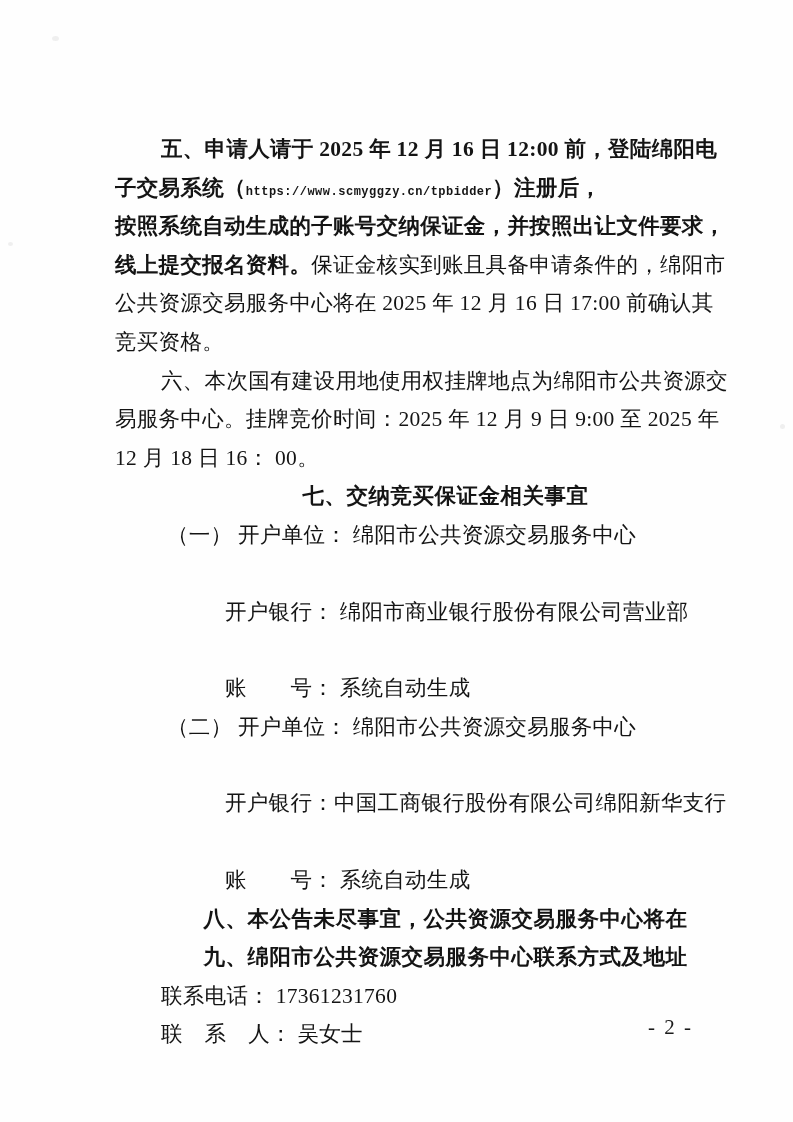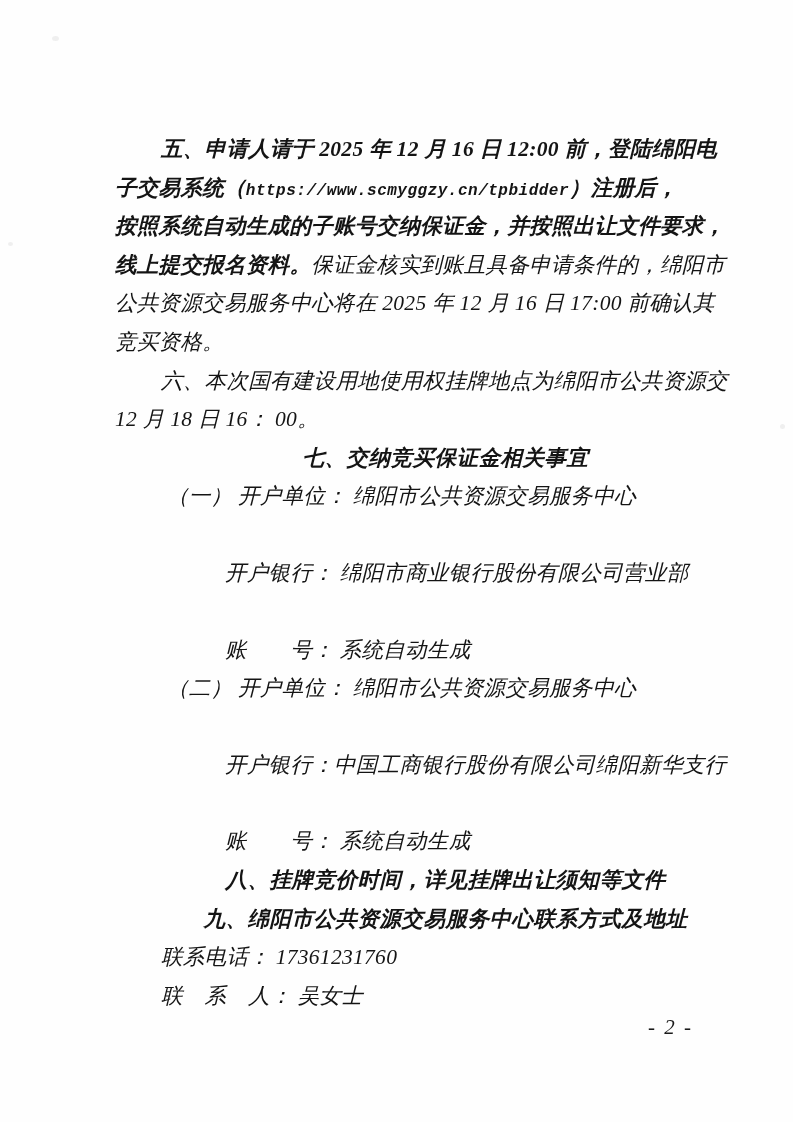--- a/index.html
+++ b/index.html
@@ -1,15 +1,15 @@
 <!DOCTYPE html>
 <html><head>
 <meta charset="utf-8">
 <style>
-  * { margin: 0; padding: 0; box-sizing: border-box; font-style: italic; }
+  * { margin: 0; padding: 0; box-sizing: border-box; }
   html, body { background: #ffffff; }
   .page {
     position: relative;
     width: 793px;
     height: 1122px;
     background: #fefefe;
     overflow: hidden;
     font-family: "Liberation Serif", "DejaVu Serif", serif;
     color: #141414;
   }
@@ -29,21 +29,21 @@
   
   .pl2    { padding-left: 46px; }   
   .pl-item{ padding-left: 52px; }   
   .pl-deep{ padding-left: 110px; margin-top: 38px; }  
   
   .bold-song { font-weight: bold; }                                   
   .hei  { font-family: "Liberation Sans", "DejaVu Sans", sans-serif;  
           font-weight: bold; letter-spacing: 0.5px; text-align: center; }
   .kai  {  }
   .url  { font-family: "Liberation Mono", "DejaVu Sans Mono", monospace;
-          font-size: 16px; letter-spacing: 0.5px; }
+          font-size: 12px; letter-spacing: 0.5px; }
   .footer-pagenum {
     position: absolute;
     left: 648px;
     top: 1012px;
     font-size: 21px;
     line-height: 30px;
     letter-spacing: 2px;
     color: #1a1a1a;
   }
   
@@ -64,34 +64,35 @@
   <div class="doc">
 
     <div class="line pl2 bold-song">五、申请人请于 2025 年 12 月 16 日 12:00 前，登陆绵阳电</div>
     <div class="line bold-song"><span>子交易系统（</span><span class="url">https://www.scmyggzy.cn/tpbidder</span><span>）注册后，</span></div>
     <div class="line bold-song">按照系统自动生成的子账号交纳保证金，并按照出让文件要求，</div>
     <div class="line"><span class="bold-song">线上提交报名资料。</span><span>保证金核实到账且具备申请条件的，绵阳市</span></div>
     <div class="line">公共资源交易服务中心将在 2025 年 12 月 16 日 17:00 前确认其</div>
     <div class="line">竞买资格。</div>
 
     <div class="line pl2">六、本次国有建设用地使用权挂牌地点为绵阳市公共资源交</div>
+    <div class="line">易服务中心。挂牌竞价时间：2025 年 12 月 9 日 9:00 至 2025 年</div>
     <div class="line">12 月 18 日 16： 00。</div>
 
     <div class="line pl2 hei">七、交纳竞买保证金相关事宜</div>
 
     <div class="line pl-item">（一） 开户单位： 绵阳市公共资源交易服务中心</div>
     <div class="line pl-deep">开户银行： 绵阳市商业银行股份有限公司营业部</div>
     <div class="line pl-deep">账　　号： 系统自动生成</div>
 
     <div class="line pl-item">（二） 开户单位： 绵阳市公共资源交易服务中心</div>
     <div class="line pl-deep kai">开户银行：中国工商银行股份有限公司绵阳新华支行</div>
     <div class="line pl-deep">账　　号： 系统自动生成</div>
 
 
-    <div class="line pl2 hei">八、挂牌竞价时间，详见挂牌出让须知等文件</div>
+    <div class="line pl2 hei">八、本公告未尽事宜，公共资源交易服务中心将在</div>
 
     <div class="line pl2 hei">九、绵阳市公共资源交易服务中心联系方式及地址</div>
     <div class="line pl2">联系电话： 17361231760</div>
     <div class="line pl2">联　系　人： 吴女士</div>
 
   </div>
 
   <div class="footer-pagenum">- 2 -</div>
 
 </div>

